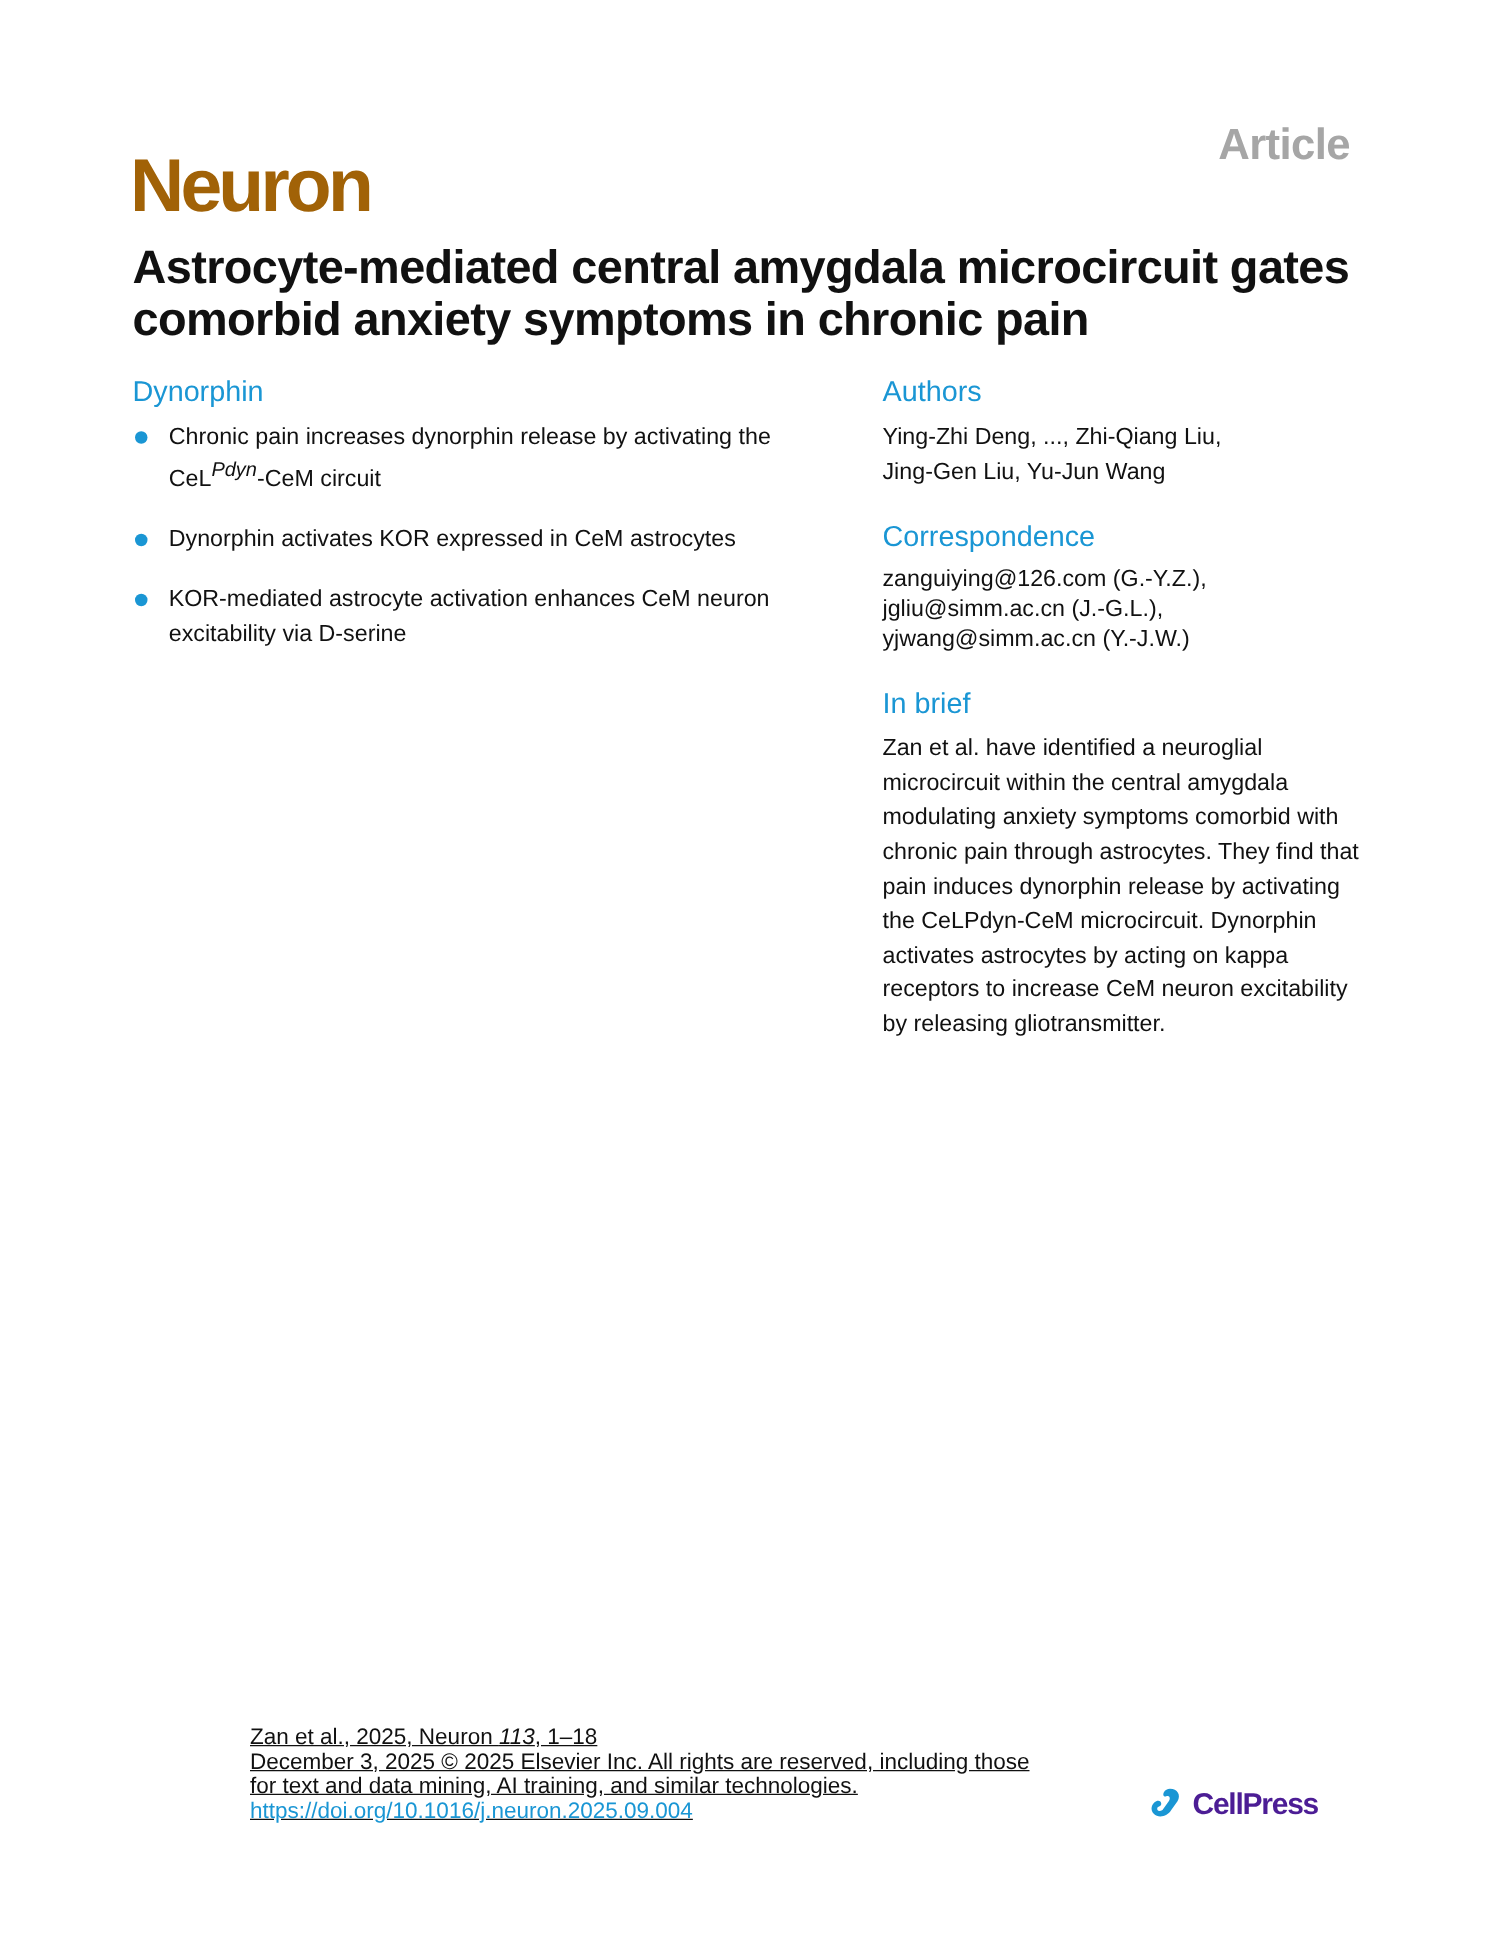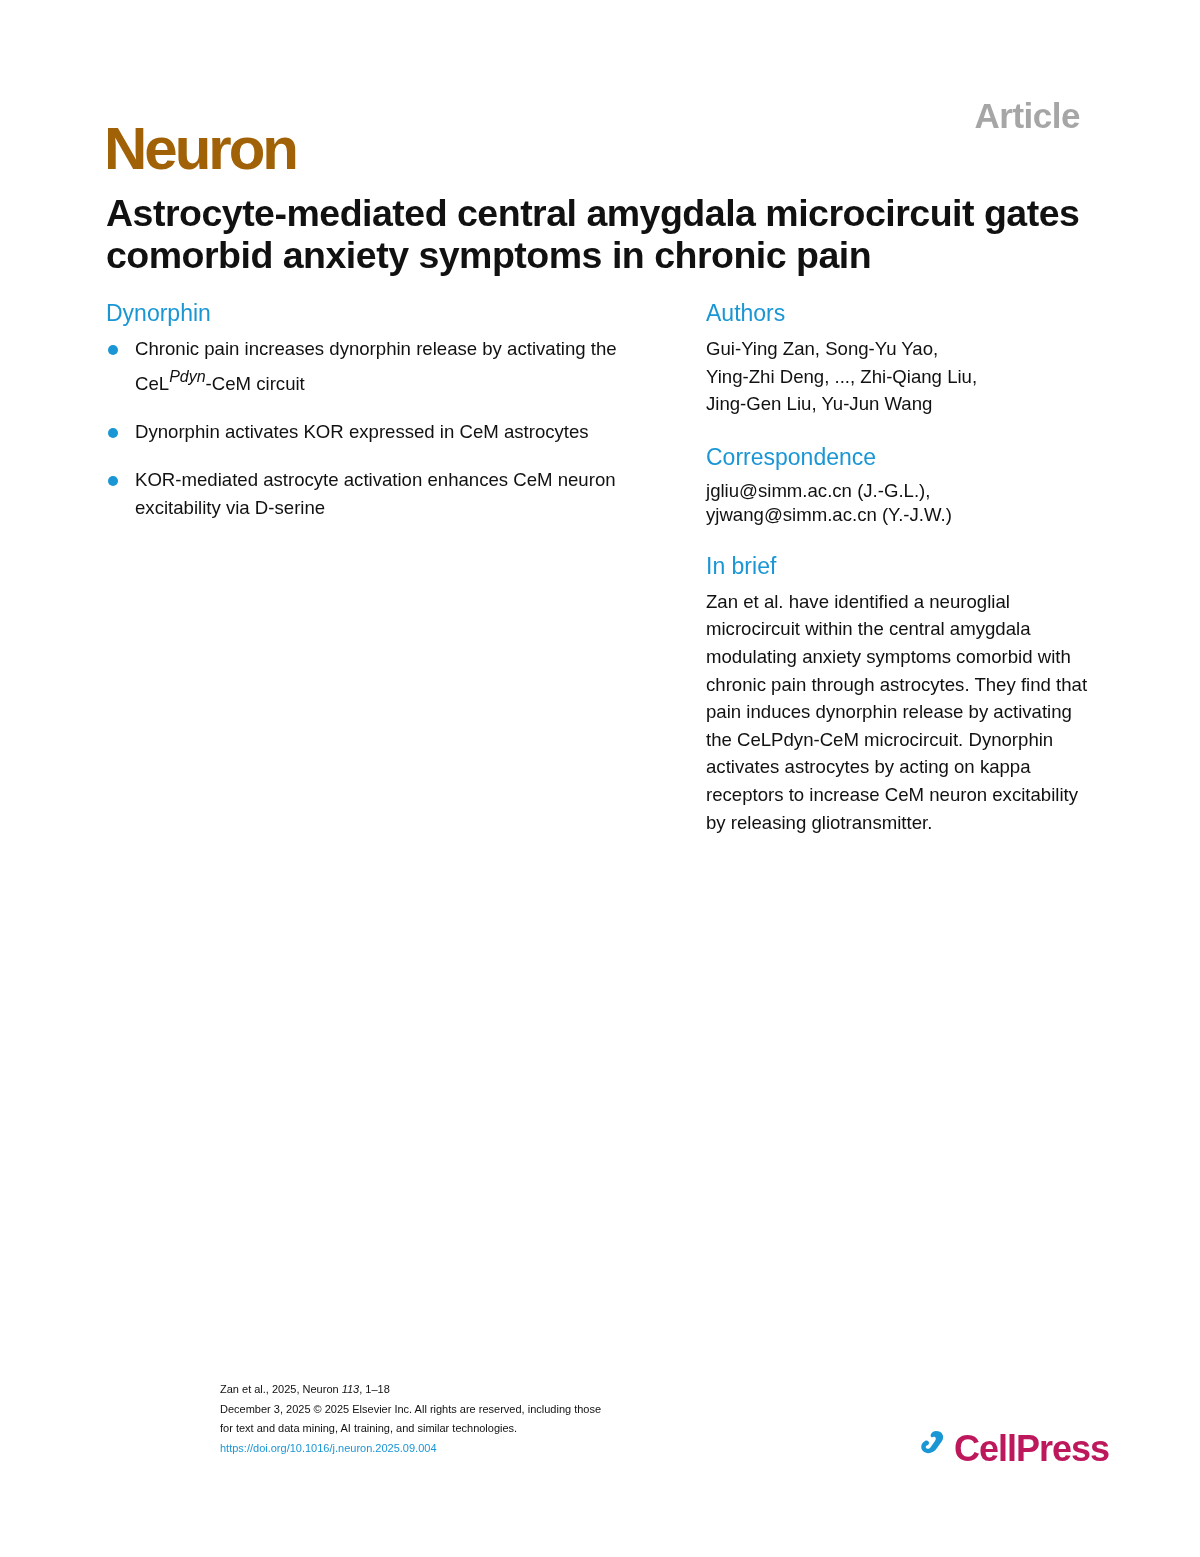--- a/index.html
+++ b/index.html
@@ -16,25 +16,25 @@
   .right { position: absolute; left: 706px; top: 300px; width: 390px; }
   ul.hl { list-style: none; margin: 0; padding: 0; }
   ul.hl li { position: relative; padding-left: 29px; font-size: 18.6px; line-height: 28px;
              margin-bottom: 20px; }
   ul.hl li .dot { position: absolute; left: 2px; top: 10px; width: 10px; height: 10px;
                   border-radius: 50%; background: #1a96d4; }
   sup { font-style: italic; font-size: 16px; vertical-align: 8px; }
   .para { font-size: 18.6px; line-height: 27.6px; margin: 0; }
   .block { margin-bottom: 26px; }
   .mail { font-size: 18.6px; line-height: 24px; }
-  .footer { position: absolute; left: 220px; top: 1380px; font-size: 11px; line-height: 19.5px; color: #111; }
+  .footer { position: absolute; left: 200px; top: 1380px; font-size: 18px; line-height: 19.5px; color: #111; text-decoration: underline; }
   .footer a { color: #1a96d4; text-decoration: none; margin-top: 12px; }
   .footer i { font-style: italic; }
-  .cellpress { position: absolute; left: 918px; top: 1428px; display: flex; align-items: flex-start;
-               color: #be185d; font-weight: bold; font-size: 36px; letter-spacing: -1px; }
+  .cellpress { position: absolute; left: 918px; top: 1428px; display: flex; align-items: flex-end;
+               color: #4c1d95; font-weight: bold; font-size: 24px; letter-spacing: -1px; }
   .cellpress svg { margin-right: 6px; }
 </style>
 </head>
 <body>
 
 <div class="article-type">Article</div>
 <div class="journal">Neuron</div>
 <h1 class="title" style="margin:0;">Astrocyte-mediated central amygdala microcircuit gates comorbid anxiety symptoms in chronic pain</h1>
 
 <div class="left">
@@ -51,26 +51,26 @@
     <li>
       <span class="dot"></span>
       <span>KOR-mediated astrocyte activation enhances CeM neuron excitability via D-serine</span>
     </li>
   </ul>
 </div>
 
 <div class="right">
   <div class="block">
     <h2 class="section-head">Authors</h2>
-    <div class="para">Gui-Ying Zan, Song-Yu Yao,</div>
     <div class="para">Ying-Zhi Deng, ..., Zhi-Qiang Liu,</div>
     <div class="para">Jing-Gen Liu, Yu-Jun Wang</div>
   </div>
   <div class="block">
     <h2 class="section-head">Correspondence</h2>
+    <div class="mail">zanguiying@126.com (G.-Y.Z.),</div>
     <div class="mail">jgliu@simm.ac.cn (J.-G.L.),</div>
     <div class="mail">yjwang@simm.ac.cn (Y.-J.W.)</div>
   </div>
   <div class="block">
     <h2 class="section-head">In brief</h2>
     <p class="para">Zan et al. have identified a neuroglial microcircuit within the central amygdala modulating anxiety symptoms comorbid with chronic pain through astrocytes. They find that pain induces dynorphin release by activating the CeLPdyn-CeM microcircuit. Dynorphin activates astrocytes by acting on kappa receptors to increase CeM neuron excitability by releasing gliotransmitter.</p>
   </div>
 </div>
 
 <div class="footer">

